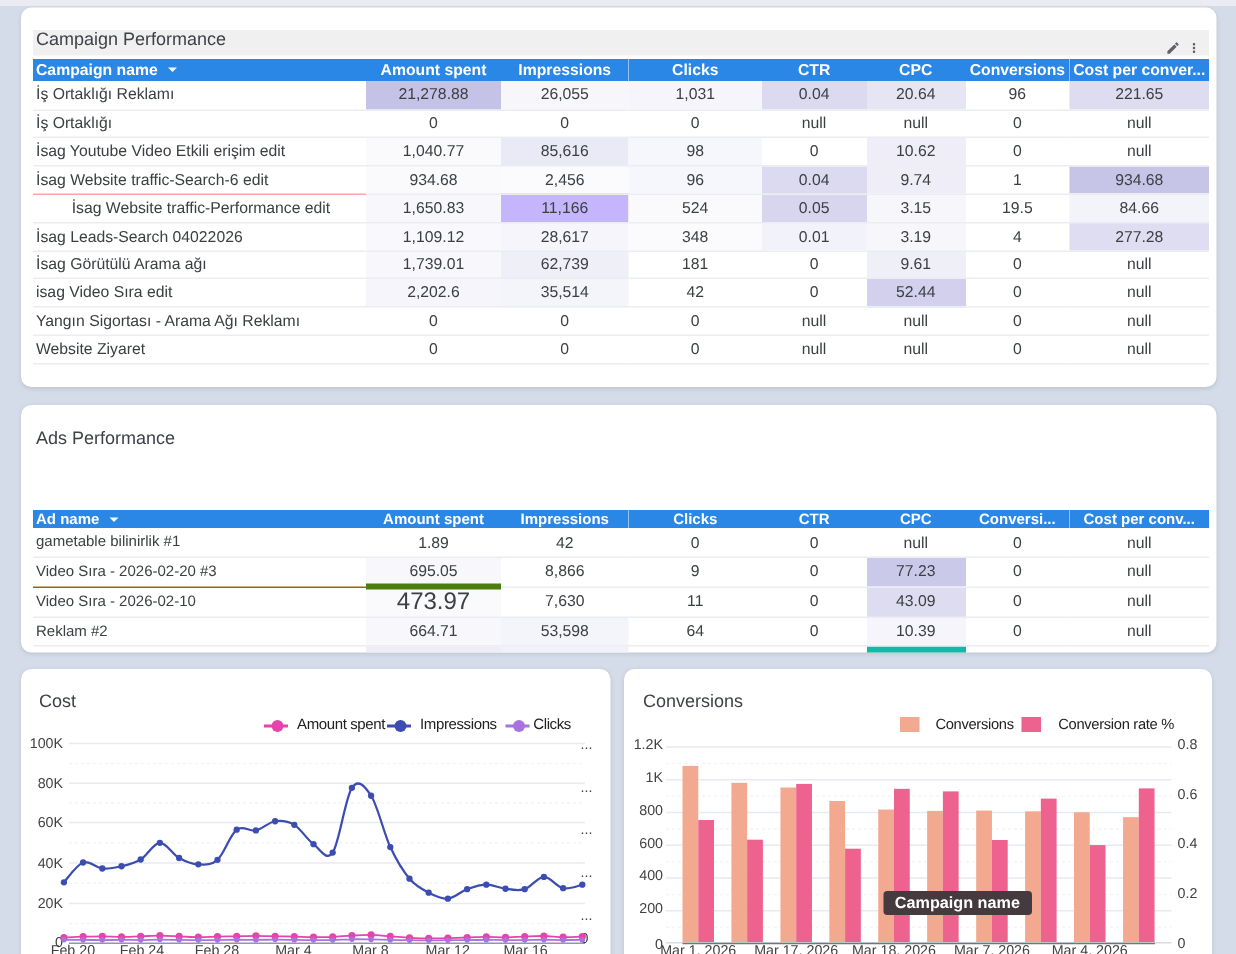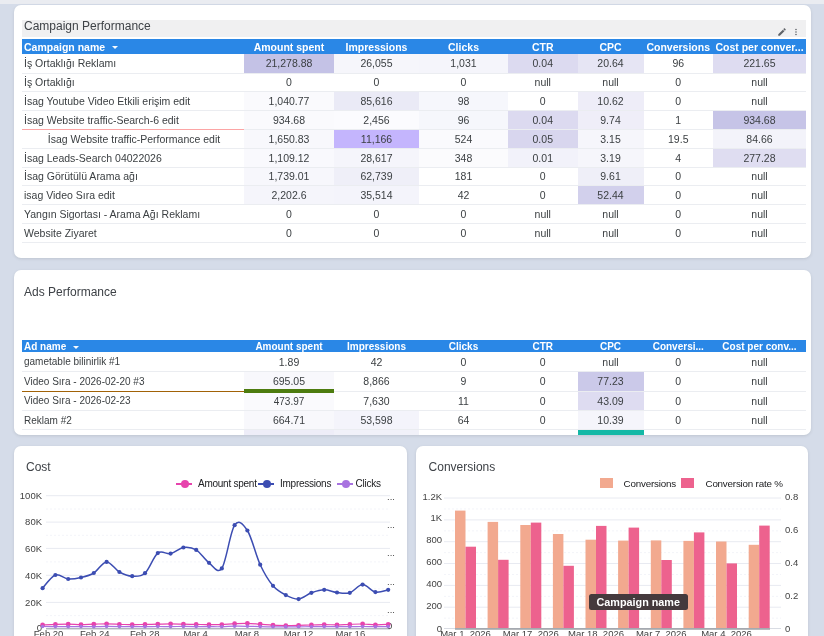--- a/index.html
+++ b/index.html
@@ -177,22 +177,22 @@
           <td style="font-size:10px;color:#3c4043;text-align:left;padding-left:2px;white-space:nowrap;overflow:hidden;border-bottom:1px solid #a16207;">Video Sıra - 2026-02-20 #3</td>
           <td style="font-size:10.5px;color:#3c4043;text-align:center;background:#f8f8fc;border-bottom:4px solid #4d7c0f;">695.05</td>
           <td style="font-size:10.5px;color:#3c4043;text-align:center;border-bottom:1px solid #ebedf1;">8,866</td>
           <td style="font-size:10.5px;color:#3c4043;text-align:center;border-bottom:1px solid #ebedf1;">9</td>
           <td style="font-size:10.5px;color:#3c4043;text-align:center;border-bottom:1px solid #ebedf1;">0</td>
           <td style="font-size:10.5px;color:#3c4043;text-align:center;background:#cbc9e9;border-bottom:1px solid #ebedf1;">77.23</td>
           <td style="font-size:10.5px;color:#3c4043;text-align:center;border-bottom:1px solid #ebedf1;">0</td>
           <td style="font-size:10.5px;color:#3c4043;text-align:center;border-bottom:1px solid #ebedf1;">null</td>
         </tr>
         <tr style="height:19.3px;">
-          <td style="font-size:10px;color:#3c4043;text-align:left;padding-left:2px;white-space:nowrap;overflow:hidden;border-bottom:1px solid #ebedf1;">Video Sıra - 2026-02-23</td>
-          <td style="font-size:10px;color:#3c4043;text-align:center;background:#fafafd;border-bottom:1px solid #ebedf1;">473.97</td>
+          <td style="font-size:10px;color:#3c4043;text-align:left;padding-left:2px;white-space:nowrap;overflow:hidden;border-bottom:1px solid #ebedf1;">Video Sıra - 2026-02-10</td>
+          <td style="font-size:16px;color:#3c4043;text-align:center;background:#fafafd;border-bottom:1px solid #ebedf1;">473.97</td>
           <td style="font-size:10.5px;color:#3c4043;text-align:center;border-bottom:1px solid #ebedf1;">7,630</td>
           <td style="font-size:10.5px;color:#3c4043;text-align:center;border-bottom:1px solid #ebedf1;">11</td>
           <td style="font-size:10.5px;color:#3c4043;text-align:center;border-bottom:1px solid #ebedf1;">0</td>
           <td style="font-size:10.5px;color:#3c4043;text-align:center;background:#dedcf1;border-bottom:1px solid #ebedf1;">43.09</td>
           <td style="font-size:10.5px;color:#3c4043;text-align:center;border-bottom:1px solid #ebedf1;">0</td>
           <td style="font-size:10.5px;color:#3c4043;text-align:center;border-bottom:1px solid #ebedf1;">null</td>
         </tr>
         <tr style="height:19.3px;">
           <td style="font-size:10px;color:#3c4043;text-align:left;padding-left:2px;white-space:nowrap;overflow:hidden;border-bottom:1px solid #ebedf1;">Reklam #2</td>
           <td style="font-size:10.5px;color:#3c4043;text-align:center;background:#f8f8fc;border-bottom:1px solid #ebedf1;">664.71</td>

